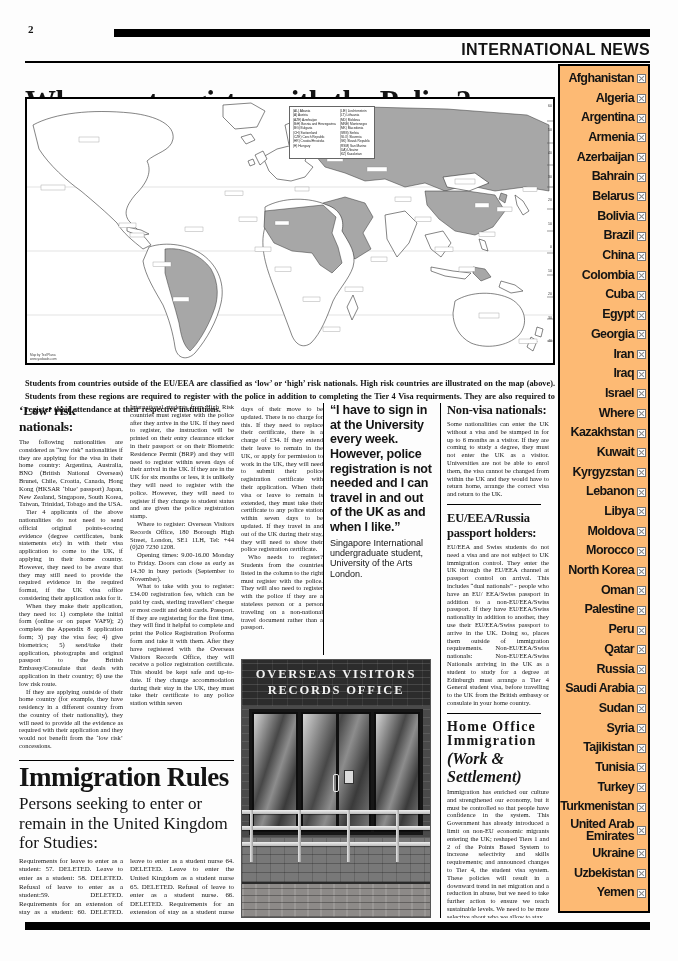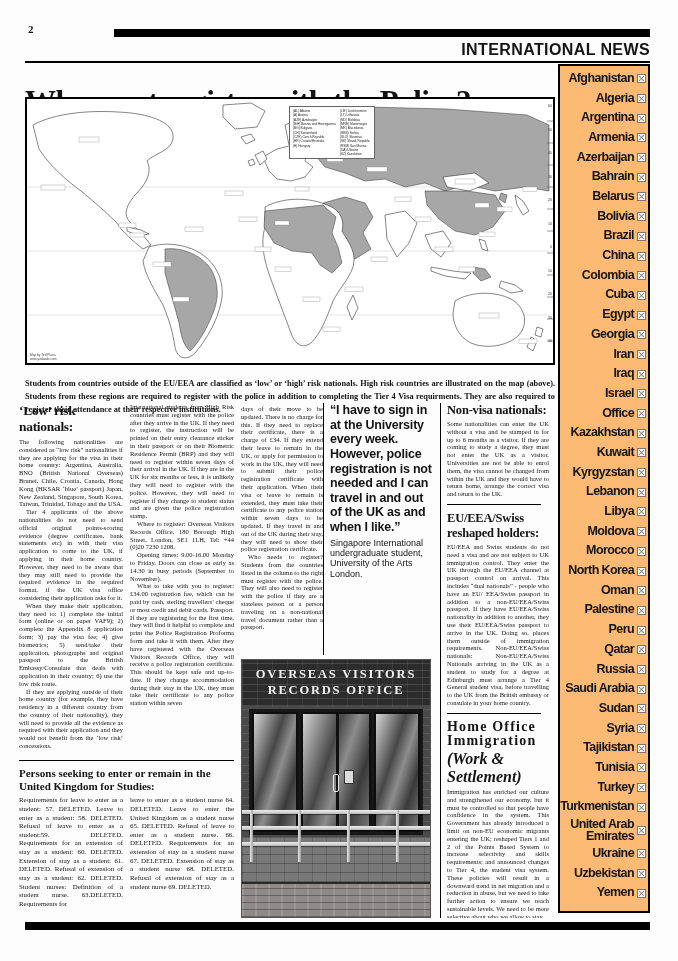--- a/index.html
+++ b/index.html
@@ -89,21 +89,21 @@
            background-image:repeating-linear-gradient(0deg,rgba(0,0,0,.25) 0 1px,transparent 1px 9px),
                             repeating-linear-gradient(90deg,rgba(0,0,0,.15) 0 1px,transparent 1px 14px);}
   .ph-base{position:absolute;left:0;right:0;top:222px;bottom:0;background-color:#8d8a88;
            background-image:repeating-linear-gradient(0deg,rgba(0,0,0,.3) 0 1px,transparent 1px 7px),
                             repeating-linear-gradient(90deg,rgba(255,255,255,.12) 0 2px,transparent 2px 13px);
            border-top:2px solid #2a2a2a;}
 
   
   .imm-rules{border-top:1.5px solid #000;padding-top:3px;margin-top:5px;height:152px;overflow:hidden;}
   .ir-head{font-size:27px;font-weight:bold;letter-spacing:-.5px;line-height:1;margin:0;}
-  .ir-sub{font-size:11px;font-weight:bold;line-height:1.15;margin:3px 0 4px;}
+  .ir-sub{font-size:17px;font-weight:normal;line-height:1.15;margin:3px 0 4px;}
   .ir-cols{display:flex;gap:7px;}
   .ir-col{width:104px;font-size:6.9px;line-height:1.25;text-align:justify;}
 
   
   .country-box{position:absolute;left:558px;top:64px;width:92px;height:849px;border:2px solid #000;
                box-sizing:border-box;background:#fdba74;padding:3px 2px 0 0;}
   .cl-row{display:flex;justify-content:flex-end;align-items:center;gap:3px;height:19.7px;
           font-family:"Liberation Sans",sans-serif;font-weight:bold;font-size:12.5px;
           letter-spacing:-.6px;}
   .cl-row.two-line{height:27px;}
@@ -265,20 +265,21 @@
           <p>If they are applying outside of their home country (for example, they have residency in a different country from the country of their nationality), they will need to provide all the evidence as required with their application and they would not benefit from the ‘low risk’ concessions.</p>
         </div>
         <div class="colB bodytext">
           <p>International students from High Risk countries must register with the police after they arrive in the UK. If they need to register, the instruction will be printed on their entry clearance sticker in their passport or on their Biometric Residence Permit (BRP) and they will need to register within seven days of their arrival in the UK. If they are in the UK for six months or less, it is unlikely they will need to register with the police. However, they will need to register if they change to student status and are given the police registration stamp.</p>
           <p>Where to register: Overseas Visitors Records Office, 180 Borough High Street, London, SE1 1LH, Tel: +44 (0)20 7230 1208.</p>
           <p>Opening times: 9.00-16.00 Monday to Friday. Doors can close as early as 14.30 in busy periods (September to November).</p>
           <p>What to take with you to register: £34.00 registration fee, which can be paid by cash, sterling travellers’ cheque or most credit and debit cards. Passport. If they are registering for the first time, they will find it helpful to complete and print the Police Registration Proforma form and take it with them. After they have registered with the Overseas Visitors Records Office, they will receive a police registration certificate. This should be kept safe and up-to-date. If they change accommodation during their stay in the UK, they must take their certificate to any police station within seven</p>
         </div>
       </div>
       <div class="imm-rules">
+        <h2 class="ir-head">Immigration Rules</h2>
         <div class="ir-sub">Persons seeking to enter or remain in the United Kingdom for Studies:</div>
         <div class="ir-cols">
           <div class="ir-col">Requirements for leave to enter as a student: 57. DELETED. Leave to enter as a student: 58. DELETED. Refusal of leave to enter as a student:59. DELETED. Requirements for an extension of stay as a student: 60. DELETED. Extension of stay as a student: 61. DELETED. Refusal of extension of stay as a student: 62. DELETED. Student nurses: Definition of a student nurse. 63.DELETED. Requirements for</div>
           <div>
             <div class="ir-col">leave to enter as a student nurse 64. DELETED. Leave to enter the United Kingdom as a student nurse 65. DELETED. Refusal of leave to enter as a student nurse. 66. DELETED. Requirements for an extension of stay as a student nurse 67. DELETED. Extension of stay as a student nurse 68. DELETED. Refusal of extension of stay as a student nurse 69. DELETED.</div>
 
           </div>
         </div>
       </div>
     </div>
@@ -320,21 +321,21 @@
             <span class="post p4"></span>
         </div>
         <div class="ph-base"></div>
       </div>
     </div>
 
     <div class="colE bodytext">
       <h3>Non-visa nationals:</h3>
       <p>Some nationalities can enter the UK without a visa and be stamped in for up to 6 months as a visitor. If they are coming to study a degree, they must not enter the UK as a visitor. Universities are not be able to enrol them, the visa cannot be changed from within the UK and they would have to return home, arrange the correct visa and return to the UK.</p>
       <hr class="sect-rule">
-      <h3>EU/EEA/Swiss reshaped holders:</h3>
+      <h3>EU/EEA/Russia passport holders:</h3>
       <p>EU/EEA and Swiss students do not need a visa and are not subject to UK immigration control. They enter the UK through the EU/EEA channel at passport control on arrival. This includes “dual nationals” - people who have an EU/ EEA/Swiss passport in addition to a non-EU/EEA/Swiss passport. If they have EU/EEA/Swiss nationality in addition to another, they use their EU/EEA/Swiss passport to arrive in the UK. Doing so, places them outside of immigration requirements. Non-EU/EEA/Swiss nationals: Non-EU/EEA/Swiss Nationals arriving in the UK as a student to study for a degree at Edinburgh must arrange a Tier 4 General student visa, before travelling to the UK from the British embassy or consulate in your home country.</p>
       <hr class="sect-rule">
       <h3 class="ho-title">Home Office Immigration</h3>
       <div class="ho-sub">(Work &amp; Settlement)</div>
       <p>Immigration has enriched our culture and strengthened our economy, but it must be controlled so that people have confidence in the system. This Government has already introduced a limit on non-EU economic migrants entering the UK; reshaped Tiers 1 and 2 of the Points Based System to increase selectivity and skills requirements; and announced changes to Tier 4, the student visa system. These policies will result in a downward trend in net migration and a reduction in abuse, but we need to take further action to ensure we reach sustainable levels. We need to be more selective about who we allow to stay.</p>
       <p class="footnote">Excerpt from a proposal published online (9.06.2011) from the Minister of State for Immigration (Damian Green).</p>
     </div>
   </div>
 
   <aside class="country-box">
@@ -400,21 +401,21 @@
       </div>
     <div class="cl-row">
         <span class="cl-label">Iraq</span>
         <span class="cb"></span>
       </div>
     <div class="cl-row">
         <span class="cl-label">Israel</span>
         <span class="cb"></span>
       </div>
     <div class="cl-row">
-        <span class="cl-label">Office</span>
+        <span class="cl-label">Where</span>
         <span class="cb"></span>
       </div>
     <div class="cl-row">
         <span class="cl-label">Kazakhstan</span>
         <span class="cb"></span>
       </div>
     <div class="cl-row">
         <span class="cl-label">Kuwait</span>
         <span class="cb"></span>
       </div>

